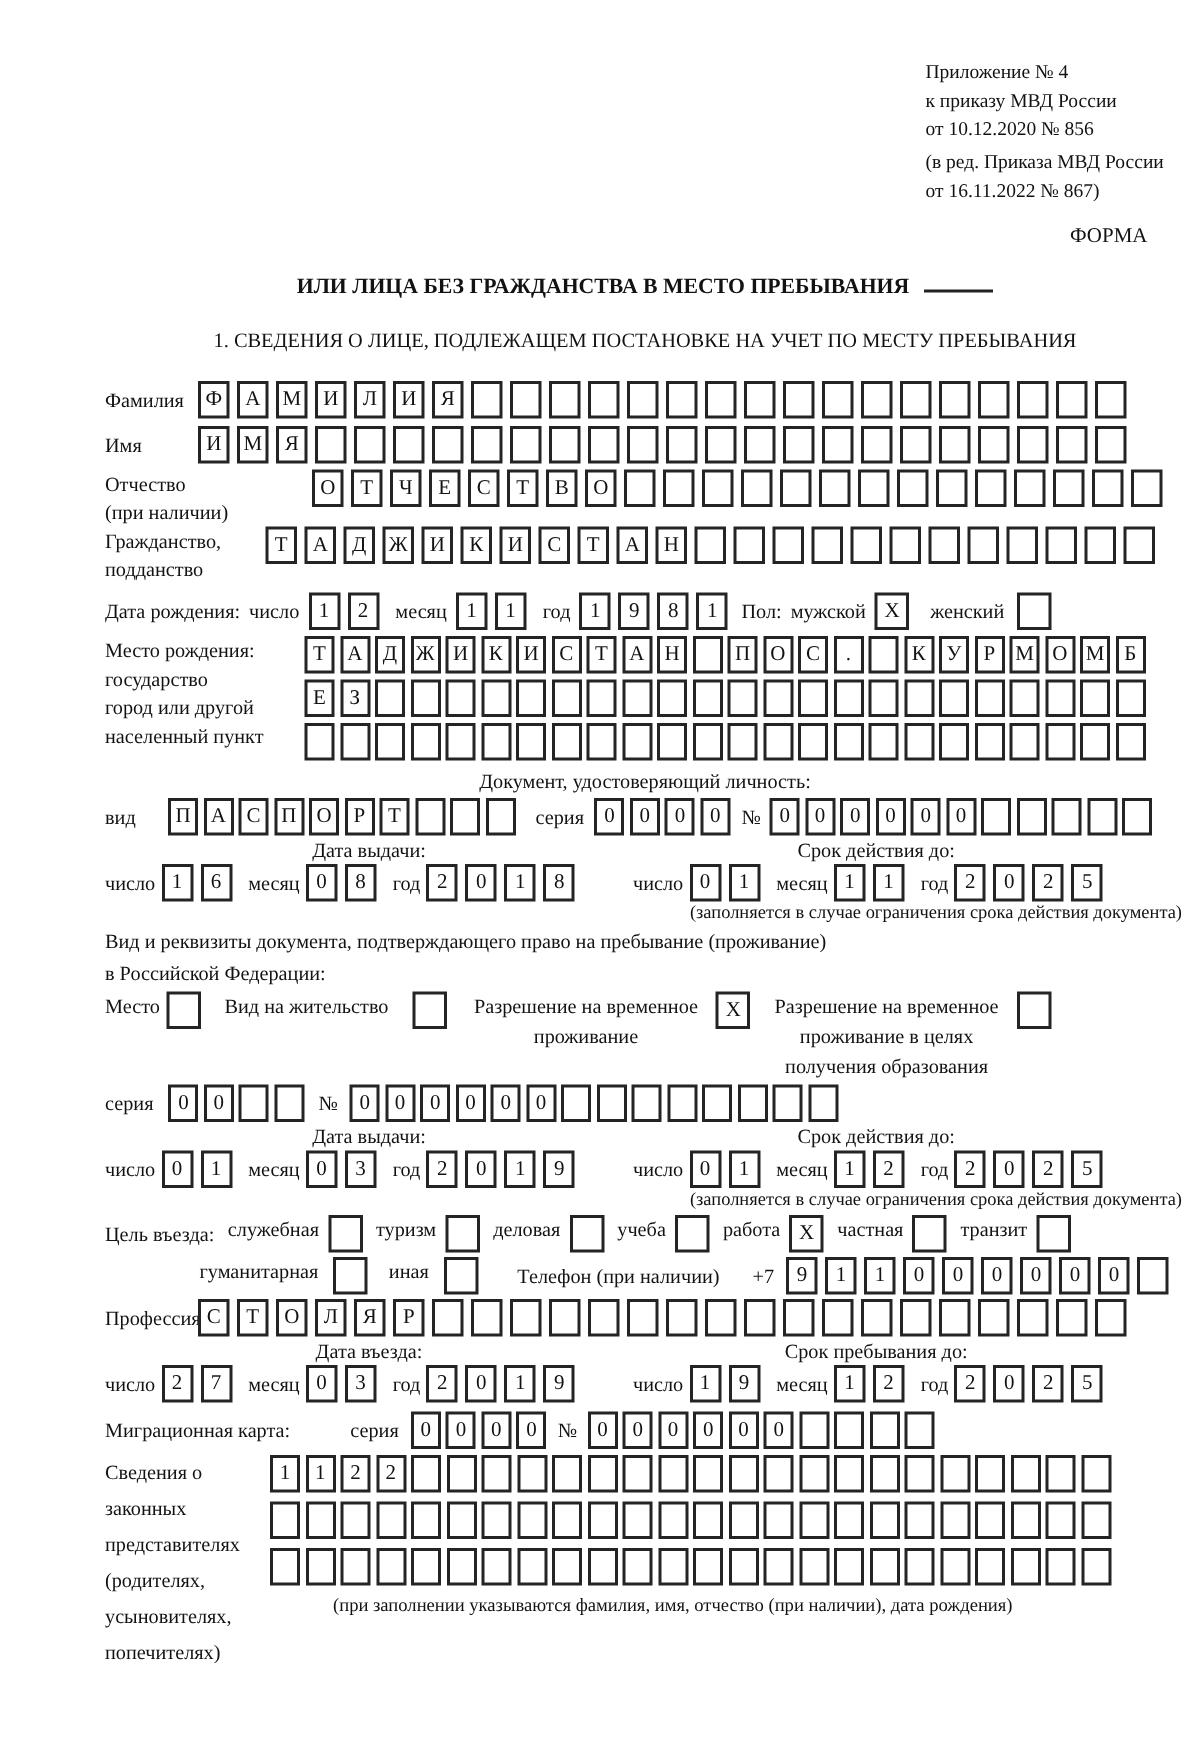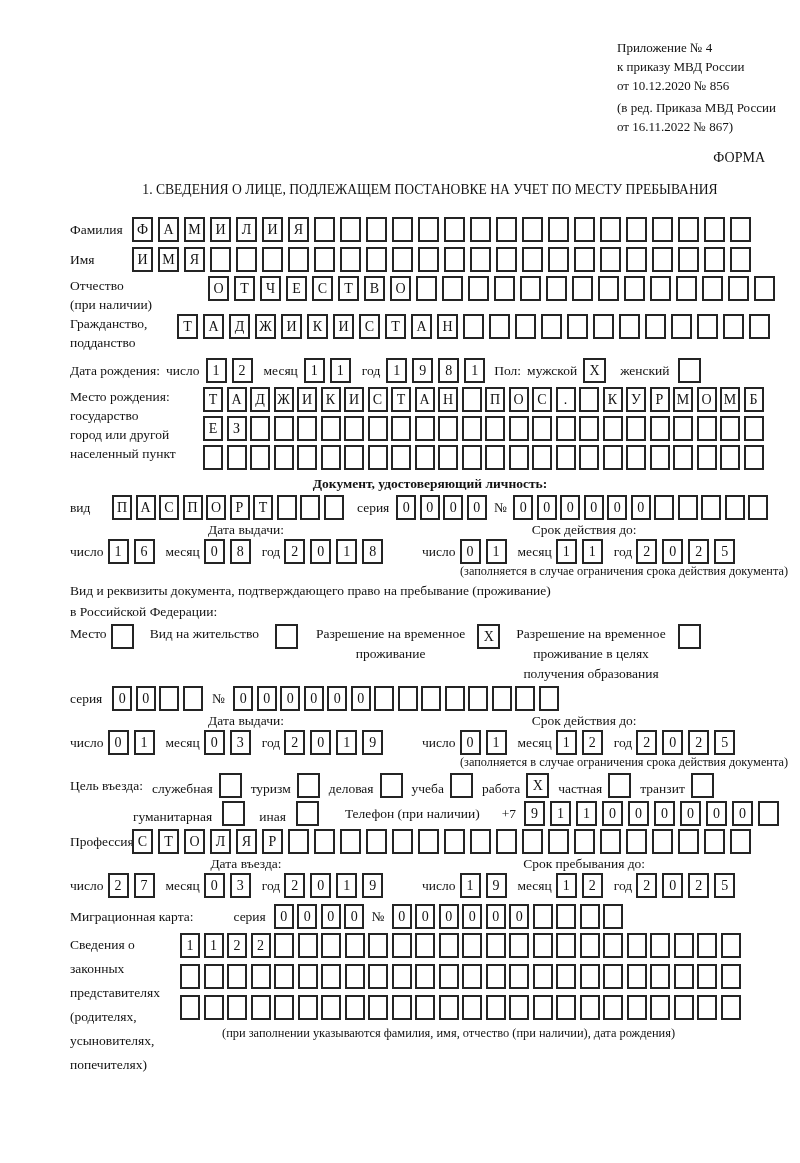--- a/index.html
+++ b/index.html
@@ -20,55 +20,56 @@
         display:inline-flex;align-items:center;justify-content:center;
         font-size:14px;background:#fff}
   .sm .cell{width:20px;height:25px;margin-right:3.5px}
   .chk{width:23px;height:25px;border:2px solid #242424;flex:none;display:inline-flex;
        align-items:center;justify-content:center;font-size:14px;background:#fff}
   .w62{width:62px}.w107{width:107px}.w138{width:138px}.w133{width:133px}.w110{width:110px}
   .mt19{margin-top:19px}.mt6{margin-top:6px}.mt5{margin-top:5px}.mt4{margin-top:4px}
   .mt3{margin-top:3px}.mt2{margin-top:2px}.mt0{margin-top:0}
   .lblcol div{line-height:19px;font-size:13.5px;white-space:nowrap}
   .boxrows .cells{margin-bottom:4px;display:flex}
-  .dochead{margin-top:2px;text-align:center;font-weight:bold;font-size:13.5px}
+  .dochead{margin-top:2px;text-align:center;font-weight:normal;font-size:13.5px}
   .inlbl{margin:0 6px;align-self:center}
   .dpair{display:flex;margin-top:2px}
   .dgroup .dhead{text-align:center;font-size:13.5px;line-height:16px}
   .drow{display:flex;align-items:center;margin-top:1px}
   .drow .lbl{margin-right:4px}
   .drow .cells{margin-right:6px}
   .ga{width:352px}
   .note{font-size:12.3px;line-height:14px;text-align:right;padding-right:2px}
   .twolines{font-size:13.5px;line-height:21px}
   .permits{margin-top:2px}
   .opt{display:flex;align-items:flex-start}
   .opt .chk{margin-left:8px}
   .optlbl{font-size:13.5px;line-height:20px;text-align:center;white-space:nowrap}
-  .pitem{display:flex;align-items:flex-end;margin-left:9px}
+  .pitem{display:flex;align-items:flex-start;margin-left:9px}
   .pitem .chk{margin-left:6px}
   .alignc{align-items:center}
   .repnote{font-size:12.4px;margin-top:6px;white-space:nowrap}
 </style>
 </head>
 <body>
 
 <div class="page">
 
   <div class="hdr">
     <div>Приложение № 4</div>
     <div>к приказу МВД России</div>
     <div>от 10.12.2020 № 856</div>
     <div class="gap">(в ред. Приказа МВД России</div>
     <div>от 16.11.2022 № 867)</div>
   </div>
 
   <div class="forma">ФОРМА</div>
 
   <div class="title">
+    <div><span>ИЛИ ЛИЦА БЕЗ ГРАЖДАНСТВА В МЕСТО ПРЕБЫВАНИЯ</span><span class="blank"></span></div>
   </div>
 
   <div class="sect">1. СВЕДЕНИЯ О ЛИЦЕ, ПОДЛЕЖАЩЕМ ПОСТАНОВКЕ НА УЧЕТ ПО МЕСТУ ПРЕБЫВАНИЯ</div>
 
   <div class="row mt19 alignc">
     <div class="lbl w62">Фамилия</div>
     <div class="cells">
         <span class="cell">Ф</span>
         <span class="cell">А</span>
         <span class="cell">М</span>

